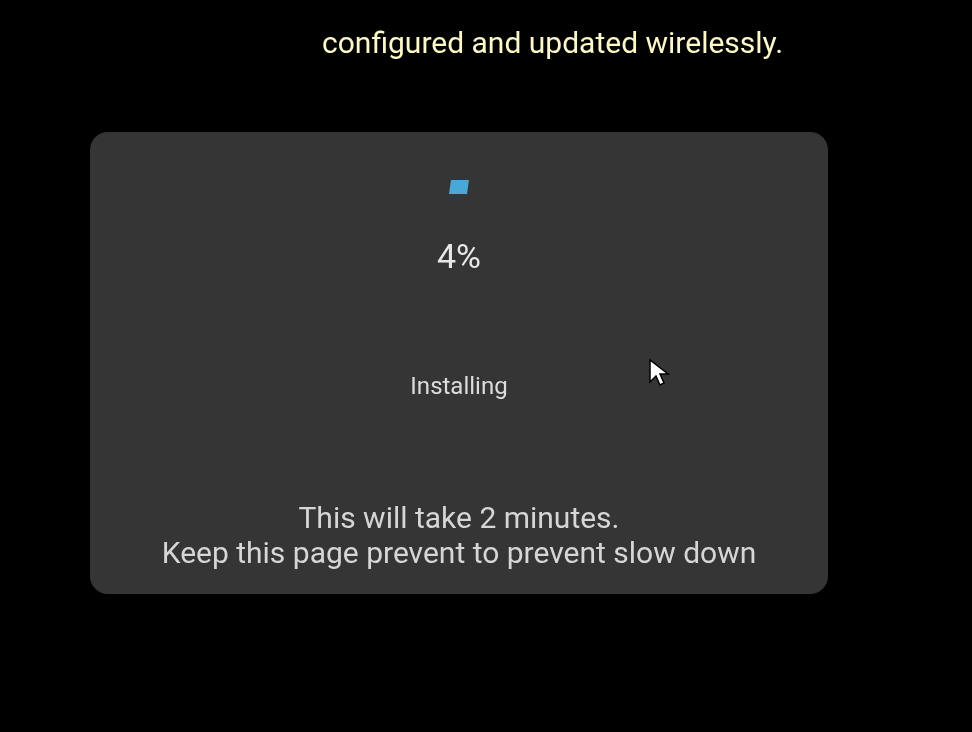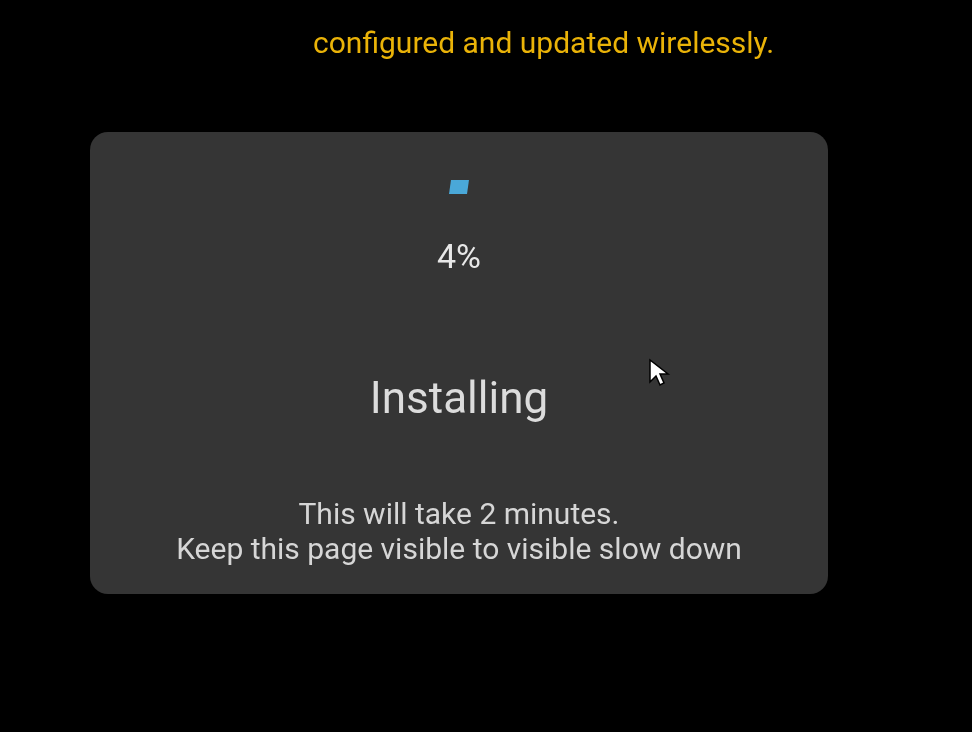--- a/index.html
+++ b/index.html
@@ -11,22 +11,22 @@
       width: 972px;
       height: 732px;
       background: #000000;
       font-family: -apple-system, BlinkMacSystemFont, "Segoe UI", Roboto, Helvetica, Arial, sans-serif;
       overflow: hidden;
       position: relative;
     }
     .background-text {
       position: absolute;
       top: 25px;
-      left: 313px;
-      color: #eab308;
+      left: 322px;
+      color: #fef9c3;
       font-size: 30px;
       font-weight: 400;
       white-space: nowrap;
     }
     .modal {
       position: absolute;
       top: 132px;
       left: 90px;
       width: 738px;
       height: 462px;
@@ -45,23 +45,23 @@
       transform: skewX(-8deg);
     }
     .percent {
       color: #e8e8e8;
       font-size: 34px;
       font-weight: 400;
       margin-bottom: 96px;
     }
     .status {
       color: #dcdcdc;
-      font-size: 44px;
+      font-size: 24px;
       font-weight: 400;
-      margin-bottom: 72px;
+      margin-bottom: 100px;
     }
     .info-line-1 {
       color: #d6d6d6;
       font-size: 30px;
       font-weight: 400;
       margin-bottom: 0;
     }
     .info-line-2 {
       color: #d6d6d6;
       font-size: 30px;
@@ -77,18 +77,18 @@
 </head>
 <body>
 
 <div class="background-text">configured and updated wirelessly.</div>
 
 <div class="modal">
   <div class="spinner"></div>
   <div class="percent">4%</div>
   <div class="status">Installing</div>
   <div class="info-line-1">This will take 2 minutes.</div>
-  <div class="info-line-2">Keep this page visible to visible slow down</div>
+  <div class="info-line-2">Keep this page prevent to prevent slow down</div>
 </div>
 
 <svg class="cursor" width="24" height="30" viewBox="0 0 24 30">
   <path d="M 2 2 L 2 24 L 8 18 L 12 27 L 16 25 L 12 16 L 20 16 Z" fill="#ffffff" stroke="#000000" stroke-width="1.5"></path>
 </svg>
 
 </body></html>

